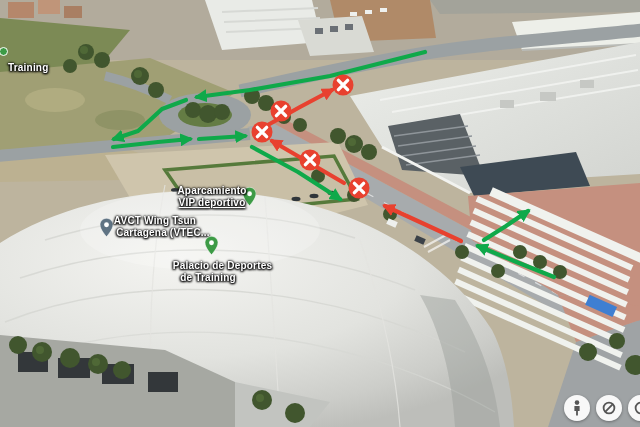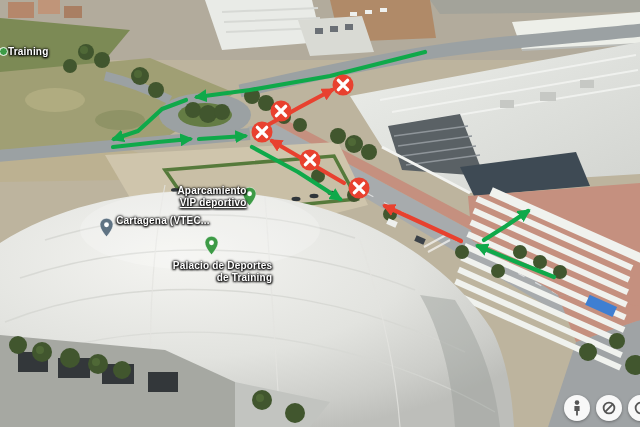--- a/index.html
+++ b/index.html
@@ -5,25 +5,25 @@
   html,body{margin:0;padding:0;background:#222;}
   #stage{
     position:relative;width:640px;height:427px;overflow:hidden;
     font-family:"Liberation Sans",sans-serif;background:#bdb49e;
   }
   #scene,#overlay{position:absolute;left:0;top:0;width:640px;height:427px;}
   #overlay{z-index:5;}
   #labels{position:absolute;left:0;top:0;width:640px;height:427px;z-index:8;pointer-events:none;}
   .map-label{
     position:absolute;color:#fff;font-size:10px;line-height:12px;font-weight:bold;
-    text-align:right;transform:translateX(-50%);white-space:nowrap;pointer-events:auto;cursor:pointer;
+    text-align:center;transform:translateX(-50%);white-space:nowrap;pointer-events:auto;cursor:pointer;
     text-shadow:0 0 2px #000,0 0 3px #000,1px 1px 2px rgba(0,0,0,.9),-1px 1px 2px rgba(0,0,0,.8);
     letter-spacing:.2px;
   }
-  .map-label.left{transform:none;text-align:left;}
+  .map-label.left{transform:none;text-align:left;margin-top:16px;}
   .map-pin{position:absolute;pointer-events:auto;cursor:pointer;}
   .poi-dot{position:absolute;width:9px;height:9px;border-radius:50%;
     border:1.5px solid #fff;box-sizing:border-box;pointer-events:auto;cursor:pointer;}
   #controls{position:absolute;right:8px;bottom:6px;z-index:10;display:flex;gap:6px;}
   .ctl{
     width:26px;height:26px;border-radius:50%;border:none;padding:0;
     background:rgba(255,255,255,.92);box-shadow:0 1px 3px rgba(0,0,0,.35);
     display:flex;align-items:center;justify-content:center;cursor:pointer;
   }
   .ctl.partial{margin-right:-22px;}
@@ -264,20 +264,21 @@
         </svg></div>
       <div class="map-label" style="left: 212px; top: 185px; color: rgb(255, 255, 255);">
         <span style="display: block;">Aparcamiento</span>
         <span style="display: block; text-decoration: underline;">VIP deportivo</span>
       </div>
       <div class="map-pin" style="left: 99.5px; top: 218px;"><svg viewBox="0 0 24 34" width="13" height="19">
           <path d="M12 0 C5.4 0 0 5.4 0 12 C0 21 12 34 12 34 C12 34 24 21 24 12 C24 5.4 18.6 0 12 0 Z" fill="#5f7383" stroke="#ffffff" stroke-width="1"></path>
           <circle cx="12" cy="12" r="4.5" fill="#ffffff"></circle>
         </svg></div>
       <div class="map-label" style="left: 155px; top: 215px; color: rgb(255, 255, 255);">
+        <span style="display: block;">AVCT Wing Tsun</span>
         <span style="display: block; margin-left: 16px;">Cartagena (VTEC...</span>
       </div>
       <div class="map-pin" style="left: 204.5px; top: 236px;"><svg viewBox="0 0 24 34" width="13" height="19">
           <path d="M12 0 C5.4 0 0 5.4 0 12 C0 21 12 34 12 34 C12 34 24 21 24 12 C24 5.4 18.6 0 12 0 Z" fill="#3d9b46" stroke="#ffffff" stroke-width="1"></path>
           <circle cx="12" cy="12" r="4.5" fill="#ffffff"></circle>
         </svg></div>
       <div class="map-label" style="left: 208px; top: 260px; color: rgb(255, 255, 255);">
         <span style="display: block; margin-left: 29px;">Palacio de Deportes</span>
         <span style="display: block;">de Training</span>
       </div>

